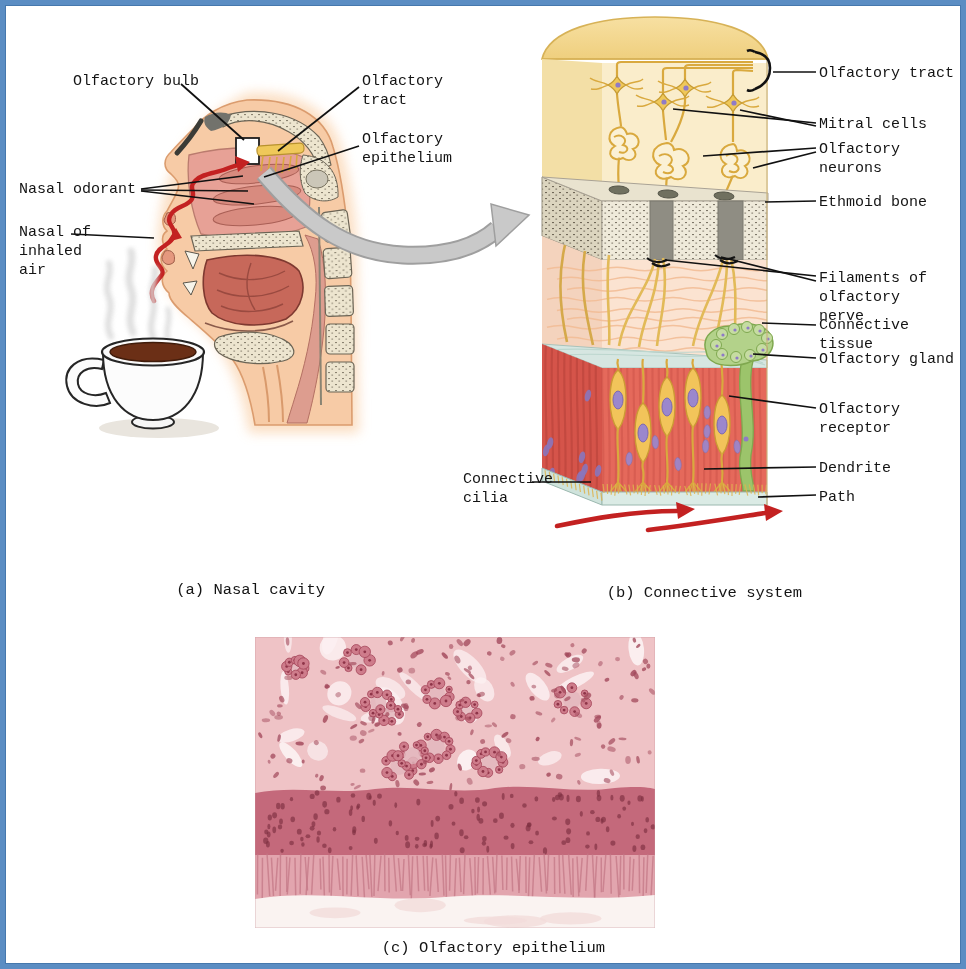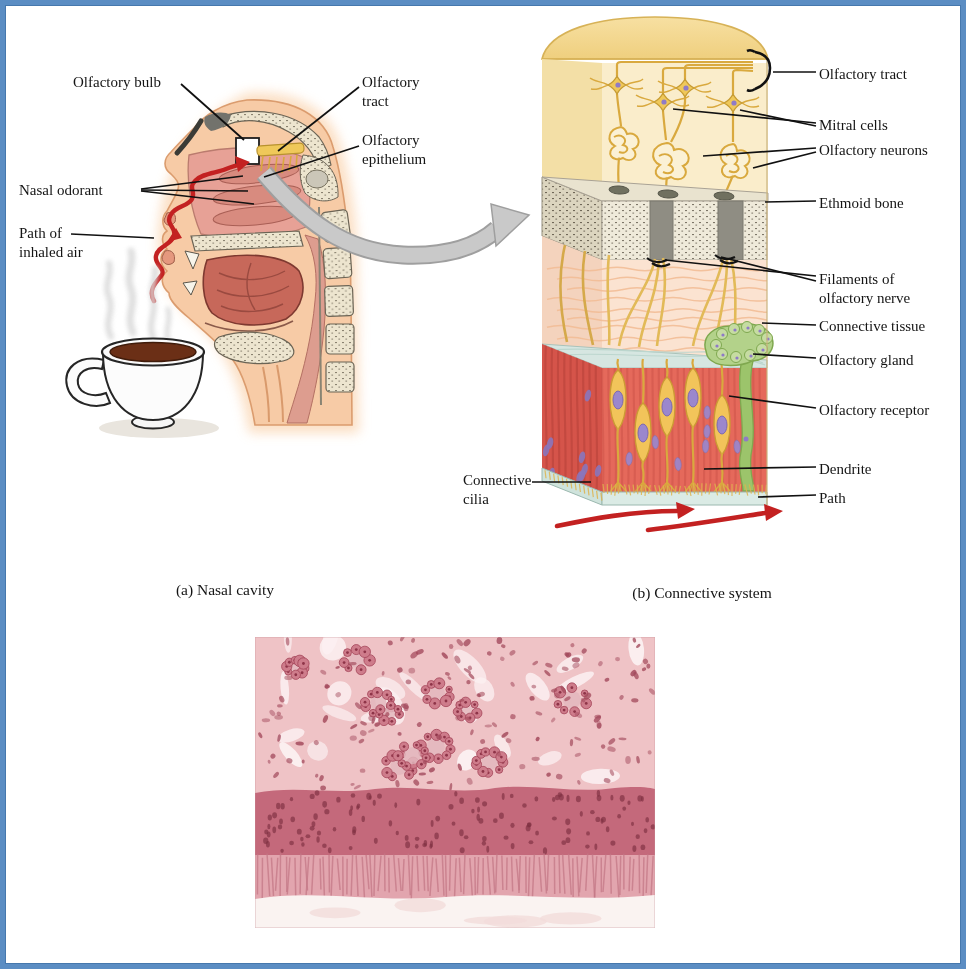--- a/index.html
+++ b/index.html
@@ -1,22 +1,22 @@
 <!DOCTYPE html>
 <html style="--frame-blue: #5b8dc3; --label-text: #141414; --leader-line: #111111; --red-air-arrow: #c32121; --skin: #f7cba6; --nasal-cavity-pink: #e7a196; --tongue-red: #c7685a; --bone-beige: #efeada; --neuron-yellow: #efc85a; --epithelium-red: #e5695b; --nucleus-purple: #9b87cd; --gland-green: #b3d28a; --mucus-blue: #dbebe5; --gray-arrow: #c9c9c9; --coffee-brown: #6b2f16;"><head>
 <meta charset="utf-8">
 <style>
   html,body{margin:0;padding:0;background:#fff;}
   .figure{position:relative;width:966px;height:969px;box-sizing:border-box;
     background:#fff;border:5px solid var(--frame-blue,#5b8dc3);
     box-shadow:inset 0 0 0 1px #4678ad;
-    font-family:Liberation Serif, serif;overflow:hidden;}
+    font-family:Liberation Mono, monospace;overflow:hidden;}
   .art{position:absolute;left:0;top:0;pointer-events:none;}
   .lbl{position:absolute;font-size:15px;line-height:1.25;color:#141414;}
-  .cap{position:absolute;font-size:15.5px;text-align:center;color:#141414;}
+  .cap{position:absolute;font-size:15.5px;text-align:right;color:#141414;}
 </style>
 </head>
 <body>
 
 <div class="figure">
 
 <svg class="art" width="966" height="969" viewBox="0 0 966 969">
   <defs>
     <linearGradient id="gdome" x1="0" y1="0" x2="0" y2="1">
       <stop offset="0" stop-color="#f7e0a2"></stop>
@@ -1058,29 +1058,30 @@
         <ellipse cx="165.1699216105044" cy="268.24810088891536" rx="25.61056755669415" ry="6.89887313824147" fill="#f2dcdb" opacity="0.8"></ellipse>
         <ellipse cx="240.3646140359342" cy="283.4673031535931" rx="31.68312139995396" ry="4.001125194132328" fill="#f2dcdb" opacity="0.8"></ellipse>
         <rect x="0" y="0" width="400" height="291" fill="none" stroke="#c9939b" opacity="0.6"></rect>
       </g>
 </svg>
 
 <div class="lbl" style="left:68px;top:68px">Olfactory bulb</div>
 <div class="lbl" style="left:357px;top:68px;width:78px">Olfactory tract</div>
 <div class="lbl" style="left:357px;top:126px;width:92px">Olfactory epithelium</div>
 <div class="lbl" style="left:14px;top:176px">Nasal odorant</div>
-<div class="lbl" style="left:14px;top:219px;width:88px">Path of inhaled air</div>
+<div class="lbl" style="left:14px;top:219px;width:88px">Nasal of inhaled air</div>
 <div class="cap" style="left:120px;top:576px;width:200px">(a) Nasal cavity</div>
 
 <div class="lbl" style="left:814px;top:60px">Olfactory tract</div>
 <div class="lbl" style="left:814px;top:111px">Mitral cells</div>
 <div class="lbl" style="left:814px;top:136px">Olfactory neurons</div>
 <div class="lbl" style="left:814px;top:189px">Ethmoid bone</div>
 <div class="lbl" style="left:814px;top:265px;width:118px">Filaments of olfactory nerve</div>
 <div class="lbl" style="left:814px;top:312px">Connective tissue</div>
 <div class="lbl" style="left:814px;top:346px">Olfactory gland</div>
 <div class="lbl" style="left:814px;top:396px">Olfactory receptor</div>
 <div class="lbl" style="left:814px;top:455px">Dendrite</div>
 <div class="lbl" style="left:814px;top:484px">Path</div>
 <div class="lbl" style="left:458px;top:466px;width:72px">Connective cilia</div>
 <div class="cap" style="left:597px;top:579px;width:200px">(b) Connective system</div>
 
+<div class="cap" style="left:300px;top:934px;width:300px">(c) Olfactory epithelium</div>
 </div>
 
 </body></html>

